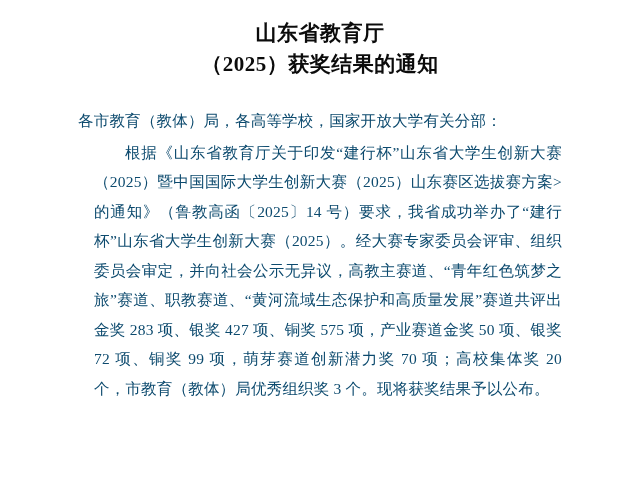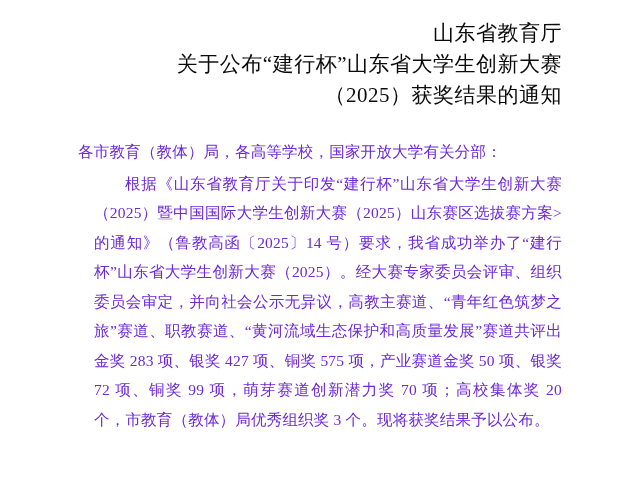--- a/index.html
+++ b/index.html
@@ -15,39 +15,39 @@
     overflow: hidden;
   }
   .page {
     width: 640px;
     height: 495px;
     box-sizing: border-box;
     padding: 18px 78px 0 78px;
     background: #ffffff;
   }
   .doc-title {
-    text-align: right;
-    font-weight: normal;
+    text-align: center;
+    font-weight: bold;
     font-size: 21px;
     line-height: 31px;
     letter-spacing: 0.5px;
     color: #0b0b0b;
     margin: 0;
   }
   .doc-title .line {
     display: block;
     white-space: nowrap;
   }
   .title-gap {
     height: 26px;
   }
   .body-text {
     font-size: 15.5px;
     line-height: 29.5px;
-    color: #6d28d9;
+    color: #0c4a6e;
     text-align: justify;
     text-justify: inter-ideograph;
     letter-spacing: 0.2px;
   }
   .para {
     margin: 0;
   }
   .para + .para {
     margin-top: 2px;
     margin-left: 16px;
@@ -56,21 +56,20 @@
     text-indent: 2em;
   }
 </style>
 </head>
 <body>
 
 <div class="page">
 
   <div class="doc-title">
     <span class="line">山东省教育厅</span>
-    <span class="line">关于公布“建行杯”山东省大学生创新大赛</span>
     <span class="line">（2025）获奖结果的通知</span>
   </div>
 
   <div class="title-gap"></div>
 
   <div class="body-text">
     <p class="para">各市教育（教体）局，各高等学校，国家开放大学有关分部：</p>
     <p class="para indent">根据《山东省教育厅关于印发“建行杯”山东省大学生创新大赛（2025）暨中国国际大学生创新大赛（2025）山东赛区选拔赛方案&gt;的通知》（鲁教高函〔2025〕14 号）要求，我省成功举办了“建行杯”山东省大学生创新大赛（2025）。经大赛专家委员会评审、组织委员会审定，并向社会公示无异议，高教主赛道、“青年红色筑梦之旅”赛道、职教赛道、“黄河流域生态保护和高质量发展”赛道共评出金奖 283 项、银奖 427 项、铜奖 575 项，产业赛道金奖 50 项、银奖 72 项、铜奖 99 项，萌芽赛道创新潜力奖 70 项；高校集体奖 20 个，市教育（教体）局优秀组织奖 3 个。现将获奖结果予以公布。</p>
   </div>
 

